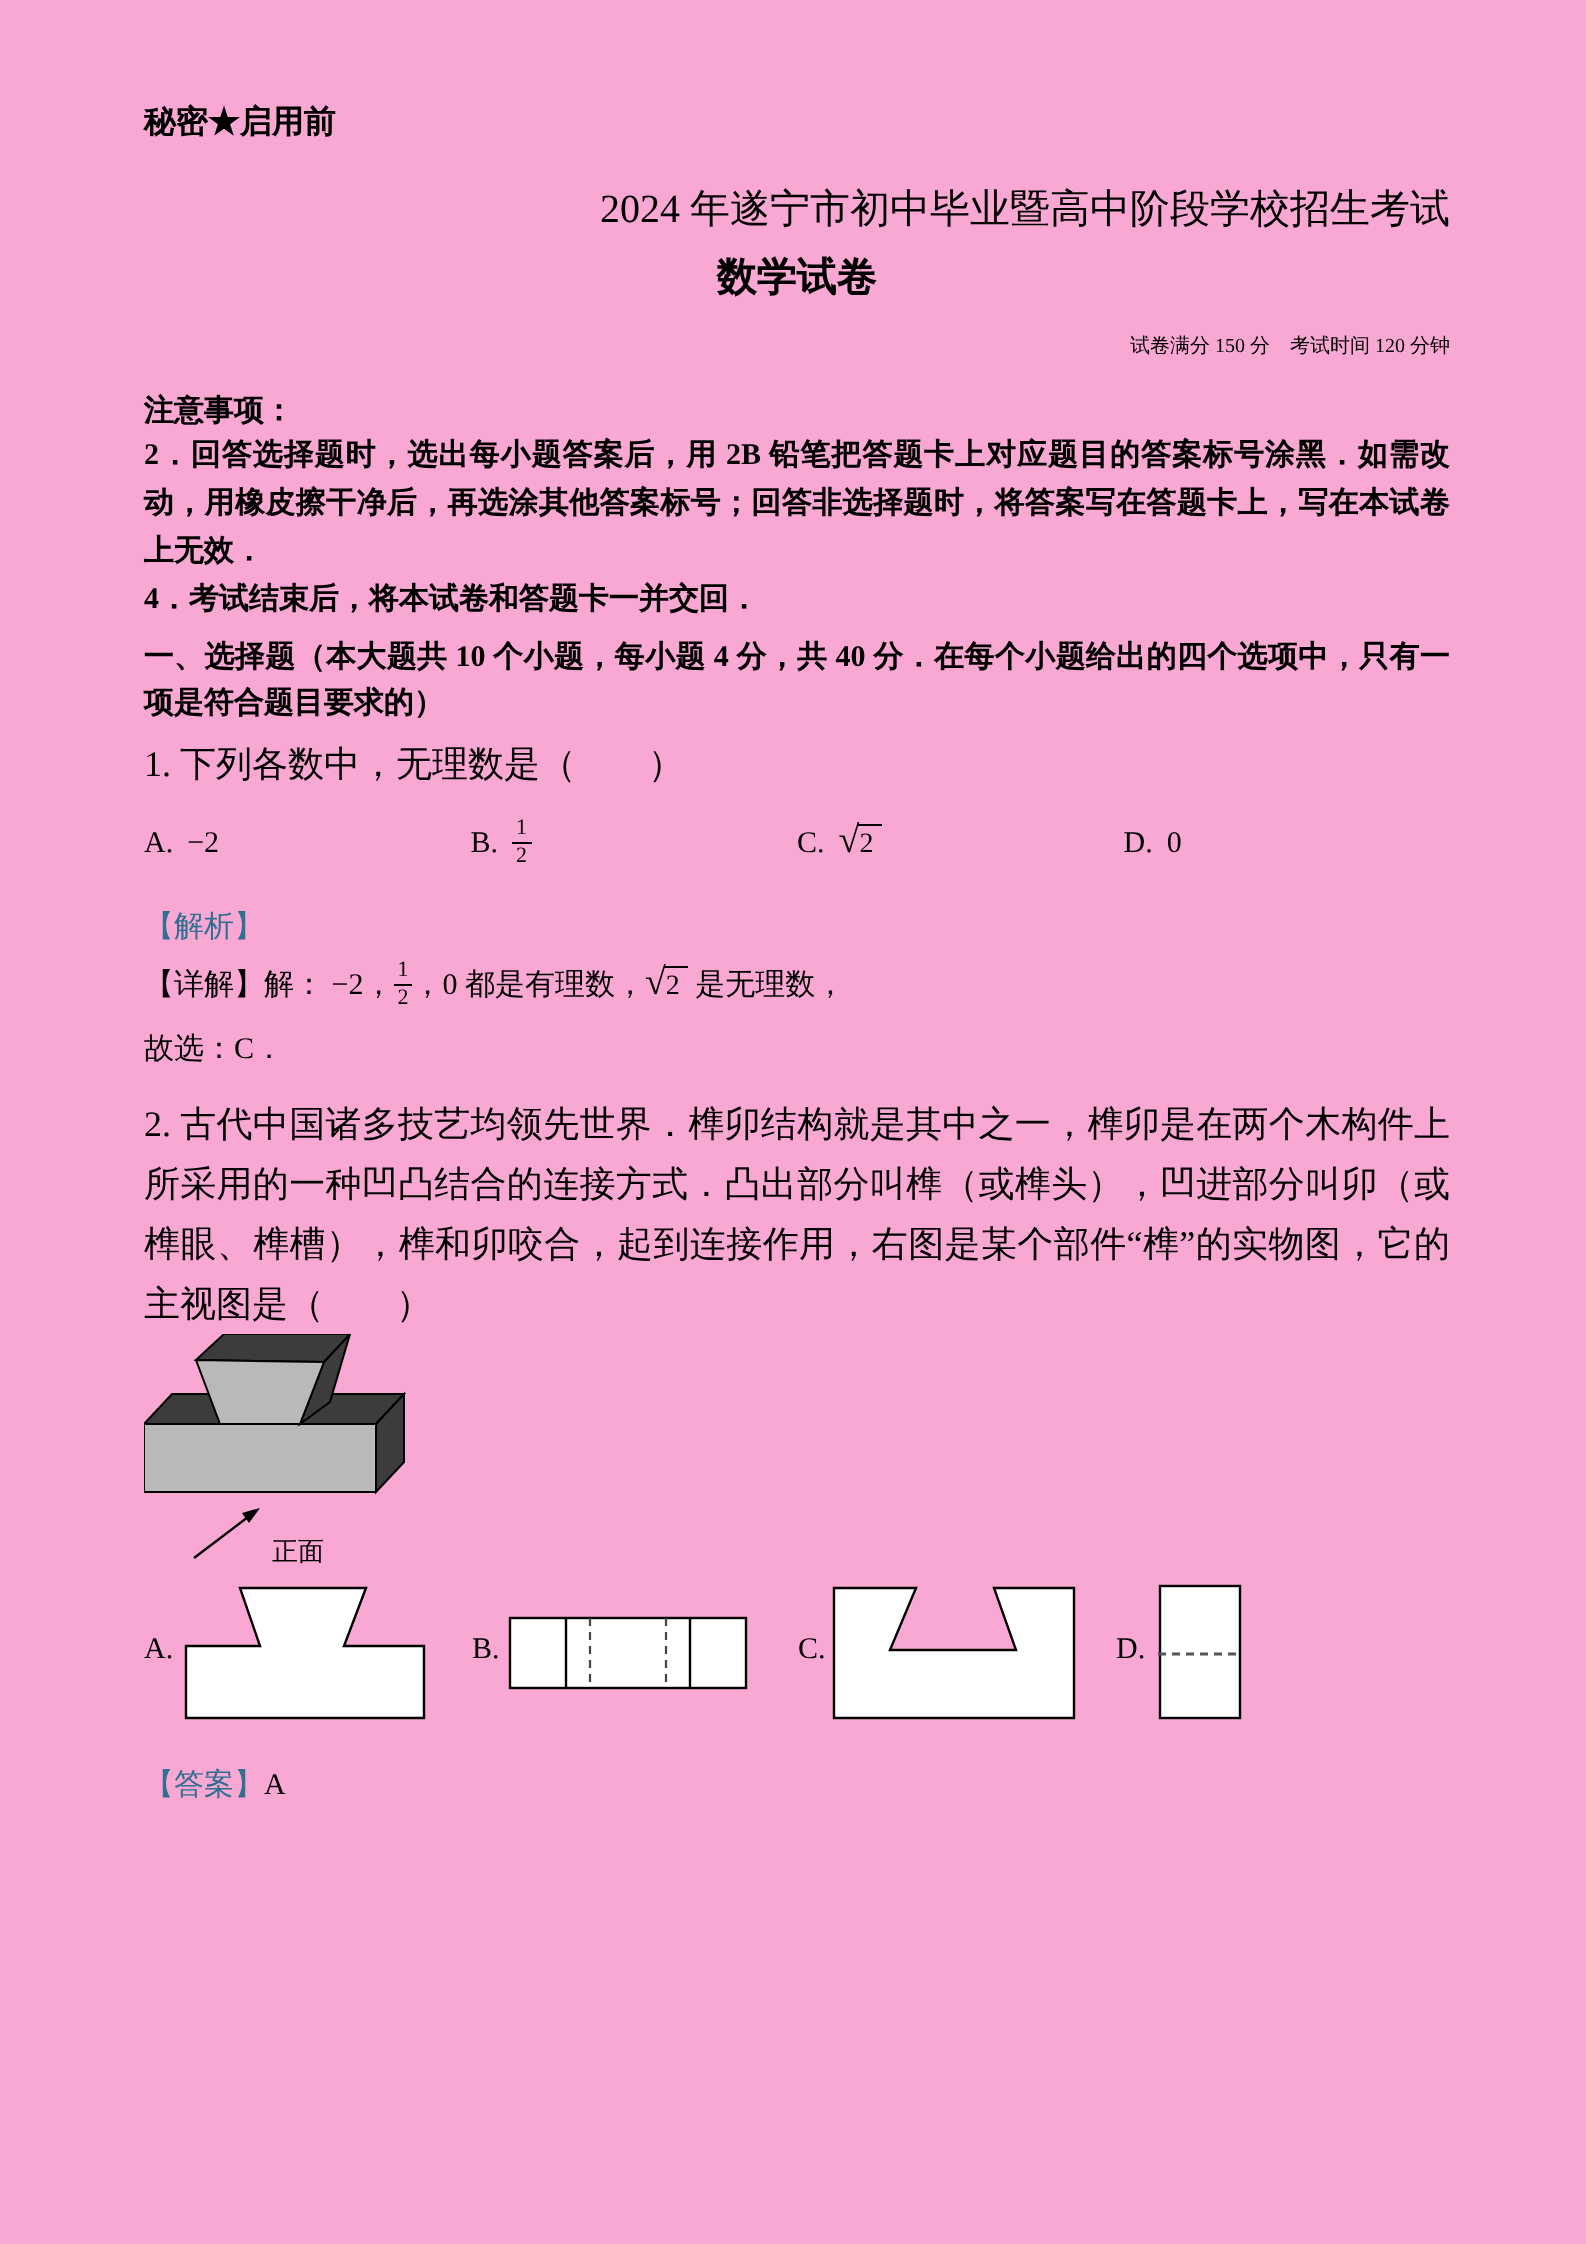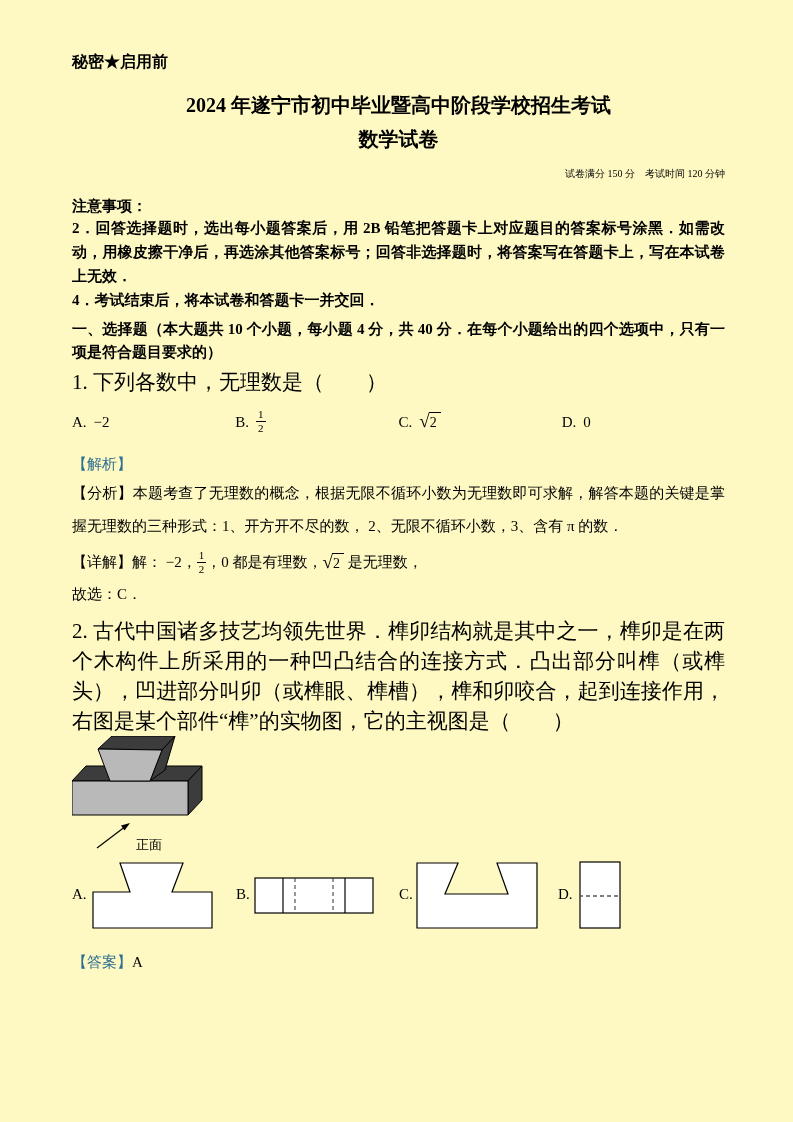--- a/index.html
+++ b/index.html
@@ -3,32 +3,32 @@
 <meta charset="utf-8">
 <style>
   * { margin:0; padding:0; box-sizing:border-box; }
   html,body { background:#ffffff; }
   body {
     width:793px; height:1122px;
     font-family:"Liberation Serif","DejaVu Serif",serif;
     color:#000;
     overflow:hidden;
   }
-  .page { width:793px; height:1122px; padding:52px 68px 0 72px; background:#fef9c3; }
+  .page { width:793px; height:1122px; padding:52px 68px 0 72px; background:#f9a8d4; }
 
   .classified { font-size:16px; font-weight:bold; line-height:20px; }
-  .title    { font-size:20px; font-weight:bold; text-align:center; line-height:26px; margin-top:20px; }
+  .title    { font-size:20px; font-weight:normal; text-align:right; line-height:26px; margin-top:20px; }
   .subtitle { font-size:20px; font-weight:bold; text-align:center; line-height:26px; margin-top:8px; }
   .exam-info{ font-size:10px; font-weight:normal; text-align:right; line-height:20px; margin-top:12px; }
 
   .notice-heading { font-size:15px; font-weight:bold; line-height:20px; margin-top:12px; }
   .notice-item { font-size:15px; font-weight:bold; line-height:24px; text-align:justify; }
   .section-heading { font-size:15px; font-weight:bold; line-height:23px; text-align:justify; margin-top:6px; }
 
-  .q-stem { font-size:21px; line-height:20px; margin-top:8px; }
+  .q-stem { font-size:18px; line-height:20px; margin-top:8px; }
   .q-stem.multiline { line-height:30px; text-align:justify; margin-top:7px; }
 
   .options-row { display:flex; margin-top:12px; height:36px; align-items:center; }
   .options-row .opt { width:25%; display:flex; align-items:center; }
   .opt-label { margin-right:7px; font-size:15px; }
   .opt-val { font-size:15px; }
 
   .frac { display:inline-flex; flex-direction:column; align-items:center;
           font-size:11px; line-height:1.15; vertical-align:middle; position:relative; top:-1px; }
   .frac .den { border-top:1px solid #000; padding:0 2px; }
@@ -94,23 +94,20 @@
     <span class="opt">
       <span class="opt-label">D.</span>
       <span class="opt-val">0</span>
     </span>
   </div>
 
   <p class="answer-line jiexi">
     <span class="label-blue">【解析】</span>
   </p>
 
-  <p class="para fenxi">
-    <span>【分析】</span><span>本题考查了无理数的概念，根据无限不循环小数为无理数即可求解，解答本题的关键是掌握无理数的三种形式：1、开方开不尽的数， 2、无限不循环小数，3、含有 π 的数．</span>
-  </p>
 
   <p class="para detail">
     <span>【详解】</span><span>解： −2，</span><span class="frac">
         <span class="num">1</span>
         <span class="den">2</span>
       </span><span>，0 都是有理数，</span><span class="sqrt">
         <span class="sqrt-sign">√</span>
         <span class="sqrt-val">2</span>
       </span><span> 是无理数，</span>
   </p>

